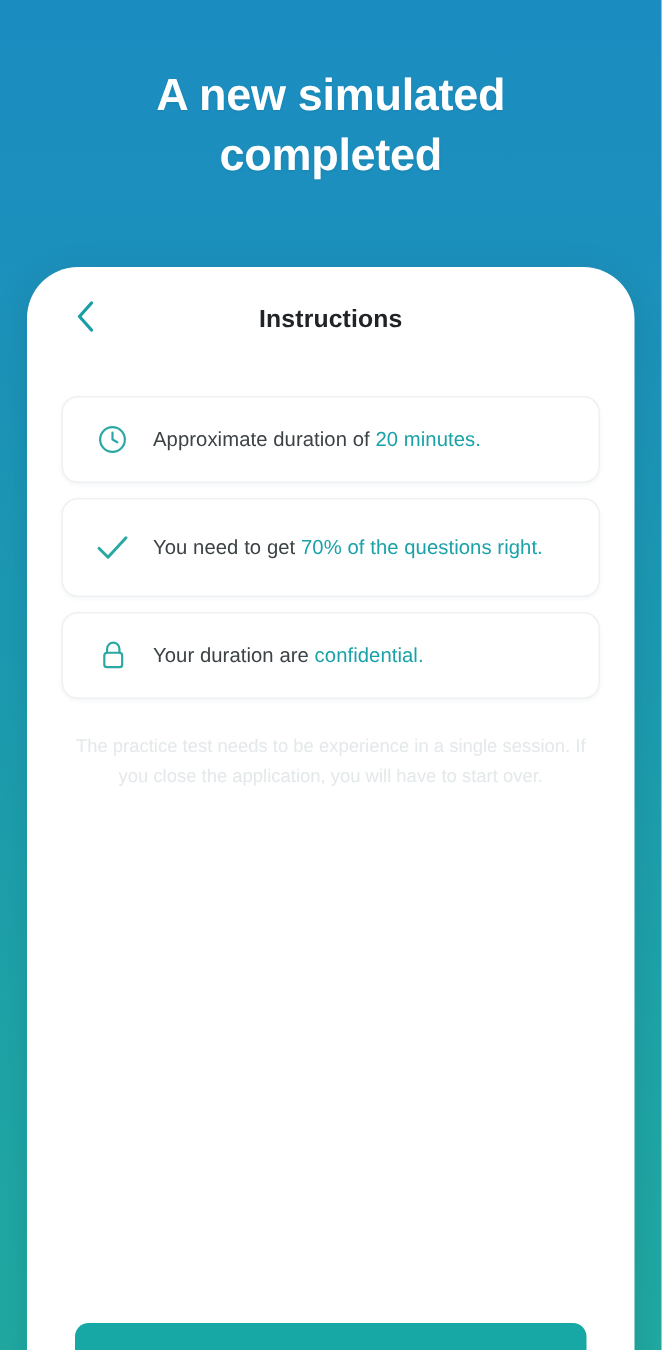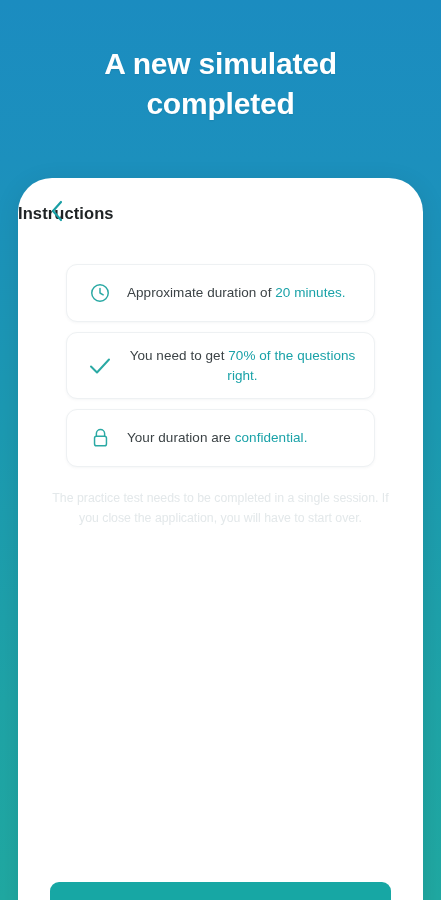--- a/index.html
+++ b/index.html
@@ -42,20 +42,21 @@
     overflow: hidden;
     box-shadow: 0 6px 26px rgba(0,0,0,0.10);
   }
 
   
   .navbar {
     position: relative;
     height: 70px;
     display: flex;
     align-items: center;
+    justify-content: center;
   }
   .back-btn {
     position: absolute;
     left: 22px;
     top: 50%;
     transform: translateY(-50%);
     width: 34px;
     height: 34px;
     display: flex;
     align-items: center;
@@ -64,21 +65,21 @@
   }
   .nav-title {
     font-size: 16.5px;
     font-weight: 600;
     color: #202426;
     letter-spacing: 0.1px;
   }
 
   
   .list {
-    padding: 0 48px;
+    padding: 0 23px;
     display: flex;
     flex-direction: column;
     gap: 10px;
     margin-top: 16px;
   }
   .item {
     background: #ffffff;
     border: 1px solid #eef1f3;
     border-radius: 11px;
     box-shadow: 0 1px 3px rgba(20,40,60,0.045);
@@ -186,19 +187,19 @@
         <svg width="21" height="22" viewBox="0 0 22 24" fill="none">
           <path d="M6.5 10 V7.2 a4.5 4.5 0 0 1 9 0 V10" stroke="#2aa9a4" stroke-width="1.6" stroke-linecap="round"></path>
           <rect x="4.5" y="10" width="13" height="10.5" rx="2" stroke="#2aa9a4" stroke-width="1.6"></rect>
         </svg>
       </span>
       <span class="item-text"><span>Your duration are </span><span class="hl">confidential.</span></span>
     </div>
 
   </div>
 
-  <div class="note">The practice test needs to be completed in a single session. If you close the application, you will have to start over.</div>
+  <div class="note">The practice test needs to be experience in a single session. If you close the application, you will have to start over.</div>
 
   <div class="start-wrap">
     <button class="start-btn">Start</button>
   </div>
 
 </div>
 
 </body></html>

